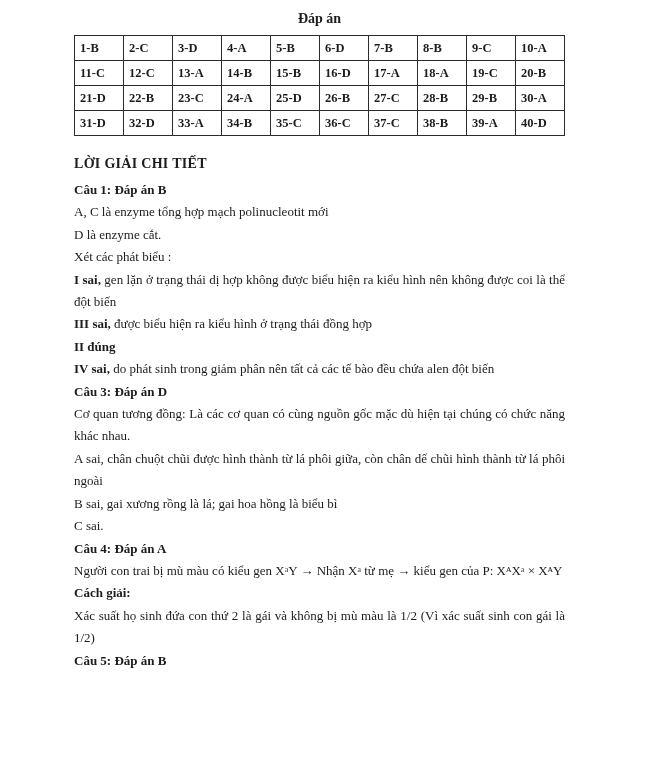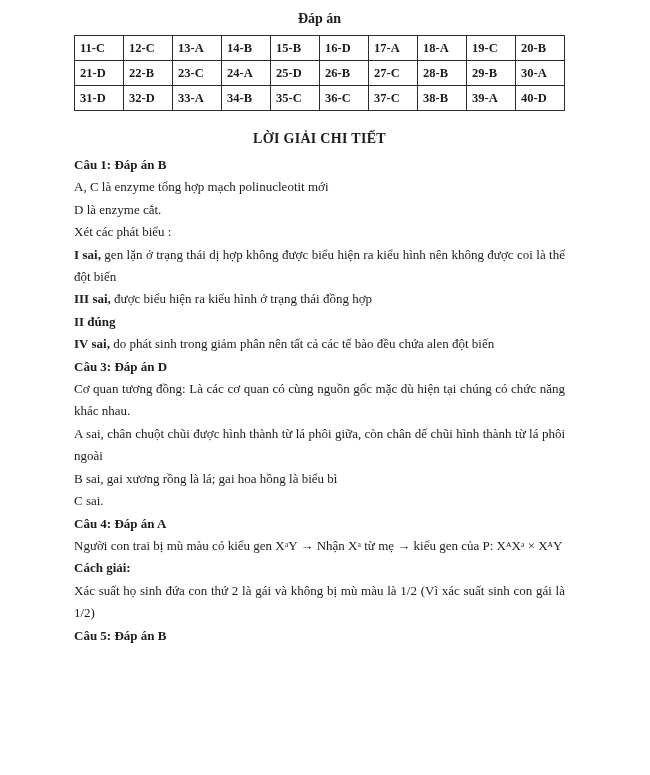--- a/index.html
+++ b/index.html
@@ -35,21 +35,21 @@
   table.answers td {
     border: 1px solid #2b2b2b;
     height: 24px;
     font-weight: bold;
     font-size: 12.5px;
     padding: 0 0 0 5px;
     vertical-align: middle;
     white-space: nowrap;
   }
   .section-heading {
-    text-align: center;
+    text-align: left;
     font-weight: bold;
     font-size: 14px;
     line-height: 18px;
     margin: 19px 0 6px 0;
     letter-spacing: 0.3px;
   }
   .solutions-body {
     margin-top: 2px;
   }
   .solutions-body p.line {
@@ -64,20 +64,32 @@
 </style>
 </head>
 <body>
 
 <div class="page">
 
   <div class="doc-title">Đáp án</div>
 
   <table class="answers">
     <tbody>
+        <tr>
+          <td>1-B</td>
+          <td>2-C</td>
+          <td>3-D</td>
+          <td>4-A</td>
+          <td>5-B</td>
+          <td>6-D</td>
+          <td>7-B</td>
+          <td>8-B</td>
+          <td>9-C</td>
+          <td>10-A</td>
+        </tr>
         <tr>
           <td>11-C</td>
           <td>12-C</td>
           <td>13-A</td>
           <td>14-B</td>
           <td>15-B</td>
           <td>16-D</td>
           <td>17-A</td>
           <td>18-A</td>
           <td>19-C</td>

